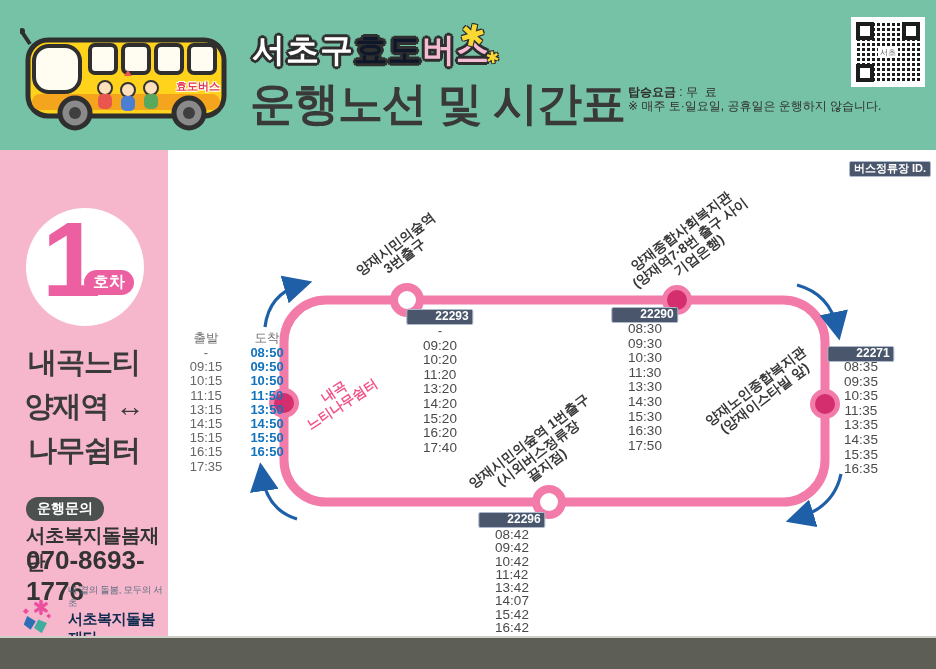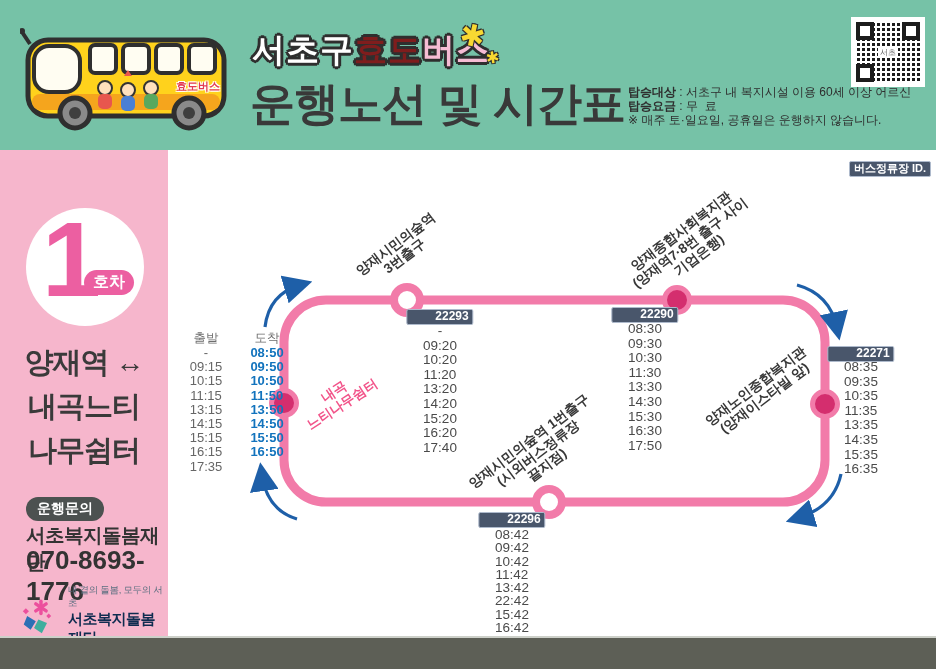--- a/index.html
+++ b/index.html
@@ -9,21 +9,21 @@
 
   
   .header { position:absolute; left:0; top:0; width:936px; height:150px; background:#76c2a7; }
   .bus-svg { position:absolute; left:20px; top:14px; }
   .bus-badge-text { position:absolute; left:176px; top:79px; font-size:11px; font-weight:bold;
          color:#e23a52; text-shadow:-1px -1px 0 #fff,1px -1px 0 #fff,-1px 1px 0 #fff,1px 1px 0 #fff; }
   .brand { position:absolute; left:252px; top:28px; font-size:33px; font-weight:900; letter-spacing:1px; white-space:nowrap;
            text-shadow:-2px -2px 0 #2f2f2f,2px -2px 0 #2f2f2f,-2px 2px 0 #2f2f2f,2px 2px 0 #2f2f2f,
                        0 3px 0 #2f2f2f,0 -3px 0 #2f2f2f,3px 0 0 #2f2f2f,-3px 0 0 #2f2f2f; }
   .brand .p1 { color:#ffffff; }
-  .brand .p2 { color:#7f1d1d;font-family:Liberation Serif, serif; }
+  .brand .p2 { color:#0f172a;font-family:Liberation Serif, serif; }
   .brand .p3 { color:#f6bcd4; }
   .flower { position:absolute; color:#f8d832; text-shadow:-1px -1px 0 #2f2f2f,1px -1px 0 #2f2f2f,-1px 1px 0 #2f2f2f,1px 1px 0 #2f2f2f; }
   .flower.big { left:460px; top:18px; font-size:30px; transform:rotate(12deg); }
   .flower.small { left:486px; top:48px; font-size:16px; transform:rotate(-8deg); }
   .main-title { position:absolute; left:250px; top:74px; font-size:45px; font-weight:900;
                 letter-spacing:-1px; color:#393939; white-space:nowrap; }
   .notes { position:absolute; left:628px; top:86px; font-size:12px; line-height:13.8px; color:#2e2e2e; }
   .notes .nline { white-space:pre; }
   .notes b { font-weight:bold; }
   .qr { position:absolute; left:851px; top:17px; width:74px; height:70px; background:#ffffff; }
@@ -109,42 +109,41 @@
 
     <div class="brand">
       <span class="p1">서초구</span><span class="p2">효도</span><span class="p3">버스</span>
     </div>
     <span class="flower big">✱</span>
     <span class="flower small">✱</span>
 
     <div class="main-title">운행노선 및 시간표</div>
 
     <div class="notes">
-      <div class="nline"><b>탑승대상</b><span> : 서초구 내 복지시설 이용 60세 이상 어르신</span></div>
       <div class="nline"><b>탑승요금</b><span> : 무  료</span></div>
       <div class="nline"><b></b><span>※ 매주 토·일요일, 공휴일은 운행하지 않습니다.</span></div>
     </div>
 
     <div class="qr">
       <div class="qr-noise"></div>
       <div class="qf tl"></div>
       <div class="qf tr"></div>
       <div class="qf bl"></div>
       <span class="qr-label">서초</span>
     </div>
   </header>
 
   <aside class="sidebar">
     <div class="busno">
       <span class="one">1</span>
       <span class="hocha">호차</span>
     </div>
     <div class="route-name">
+      <div>내곡느티</div>
       <div>양재역 ↔</div>
-      <div>내곡느티</div>
       <div>나무쉼터</div>
     </div>
     <div class="contact-pill">운행문의</div>
     <div class="contact-org">서초복지돌봄재단</div>
     <div class="contact-phone">070-8693-1776</div>
     <div class="logo">
       <svg width="36" height="40" viewBox="0 0 36 40">
         <g stroke="#ec4f9d" stroke-width="4" stroke-linecap="round">
           <path d="M22 3 L22 17"></path>
             <path d="M16 6 L28 14"></path>
@@ -243,21 +242,21 @@
         <div class="t">14:35</div>
         <div class="t">15:35</div>
         <div class="t">16:35</div>
       </div>
     <div class="times tight" style="left:344px; top:378px;">
         <div class="t">08:42</div>
         <div class="t">09:42</div>
         <div class="t">10:42</div>
         <div class="t">11:42</div>
         <div class="t">13:42</div>
-        <div class="t">22:42</div>
+        <div class="t">14:07</div>
         <div class="t">15:42</div>
         <div class="t">16:42</div>
       </div>
 
     <div class="lt" style="left:18px; top:181px;">
       <div class="col">
         <div class="hdr">출발</div>
         <div>
             <div class="t">-</div>
             <div class="t">09:15</div>

